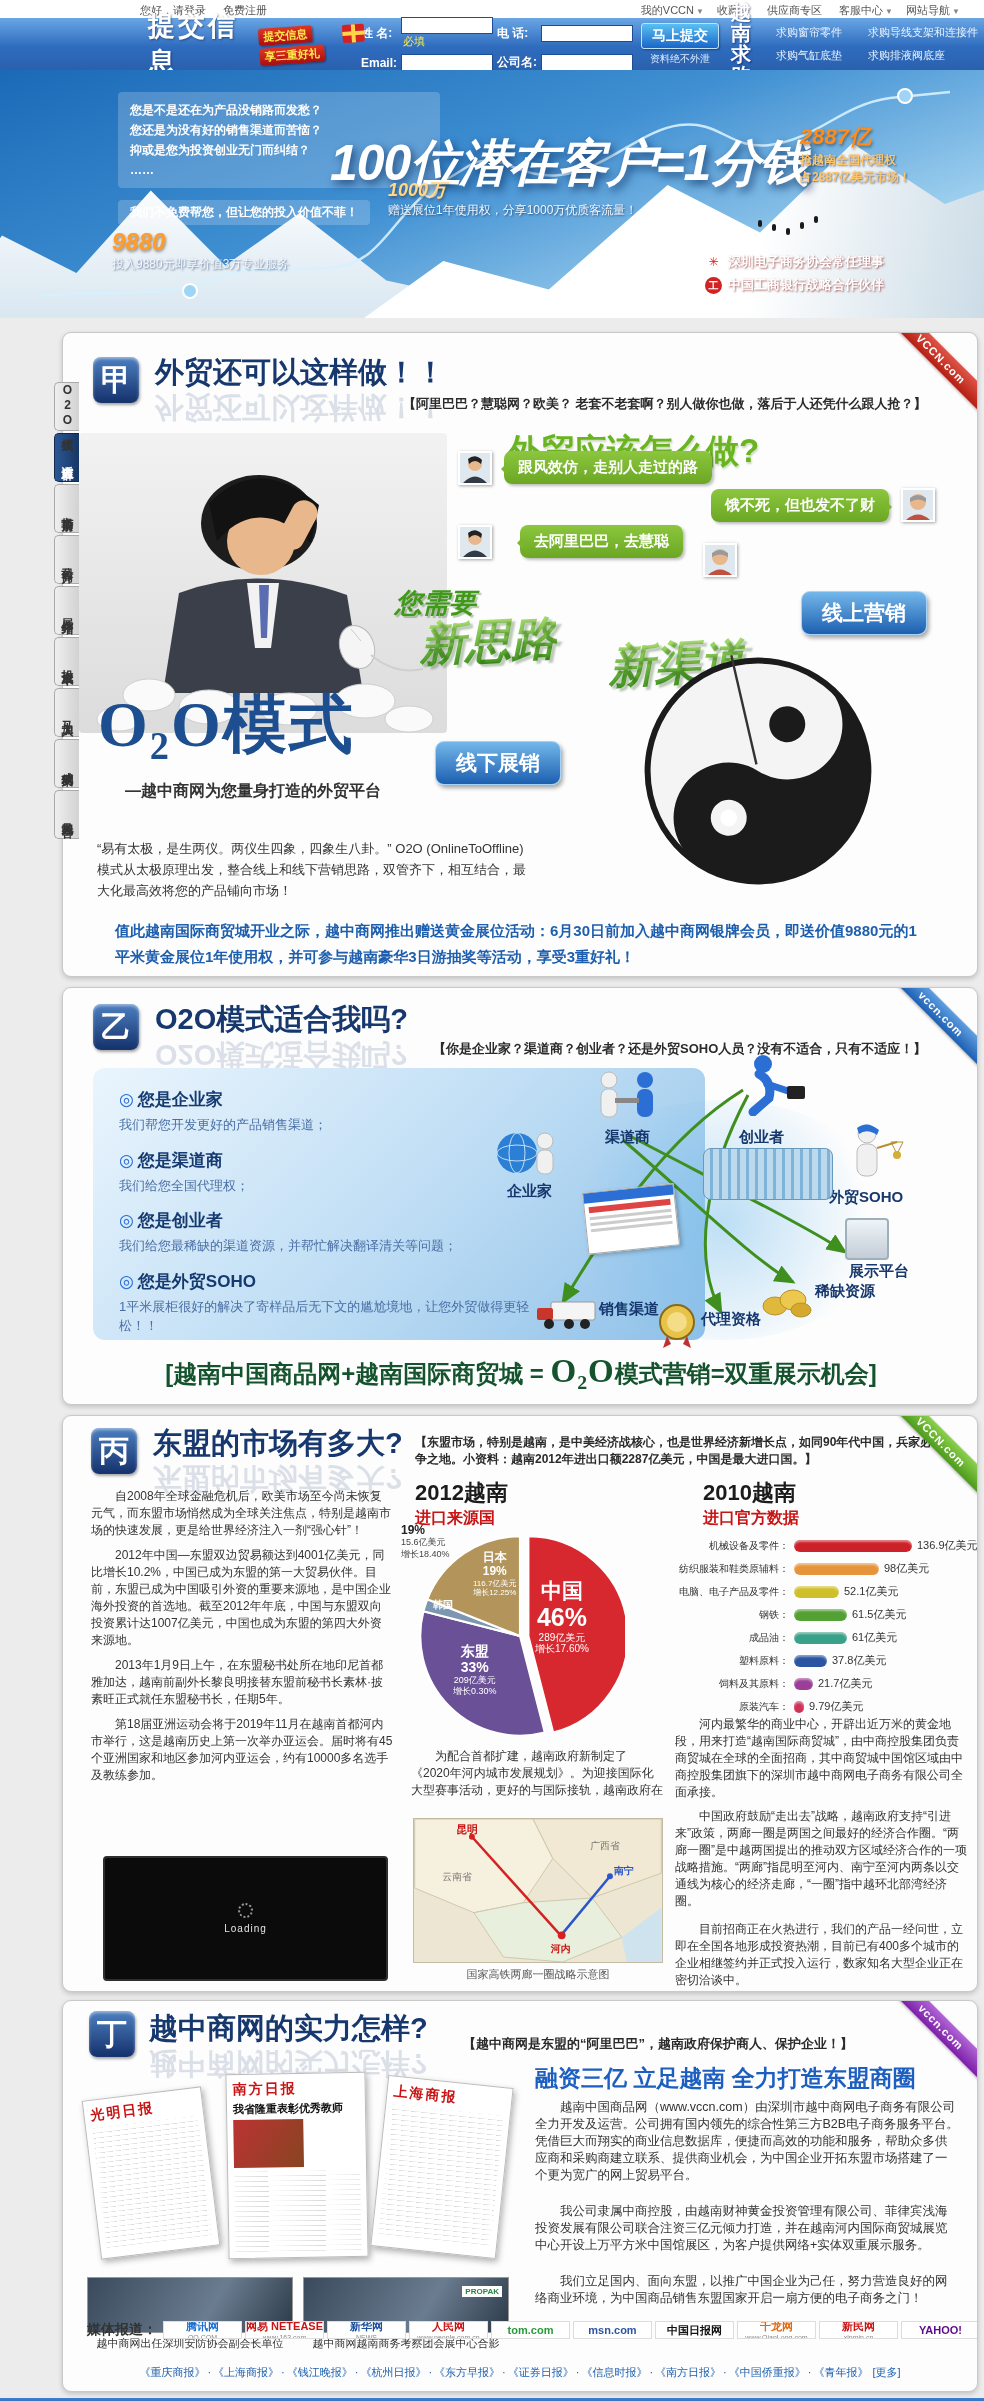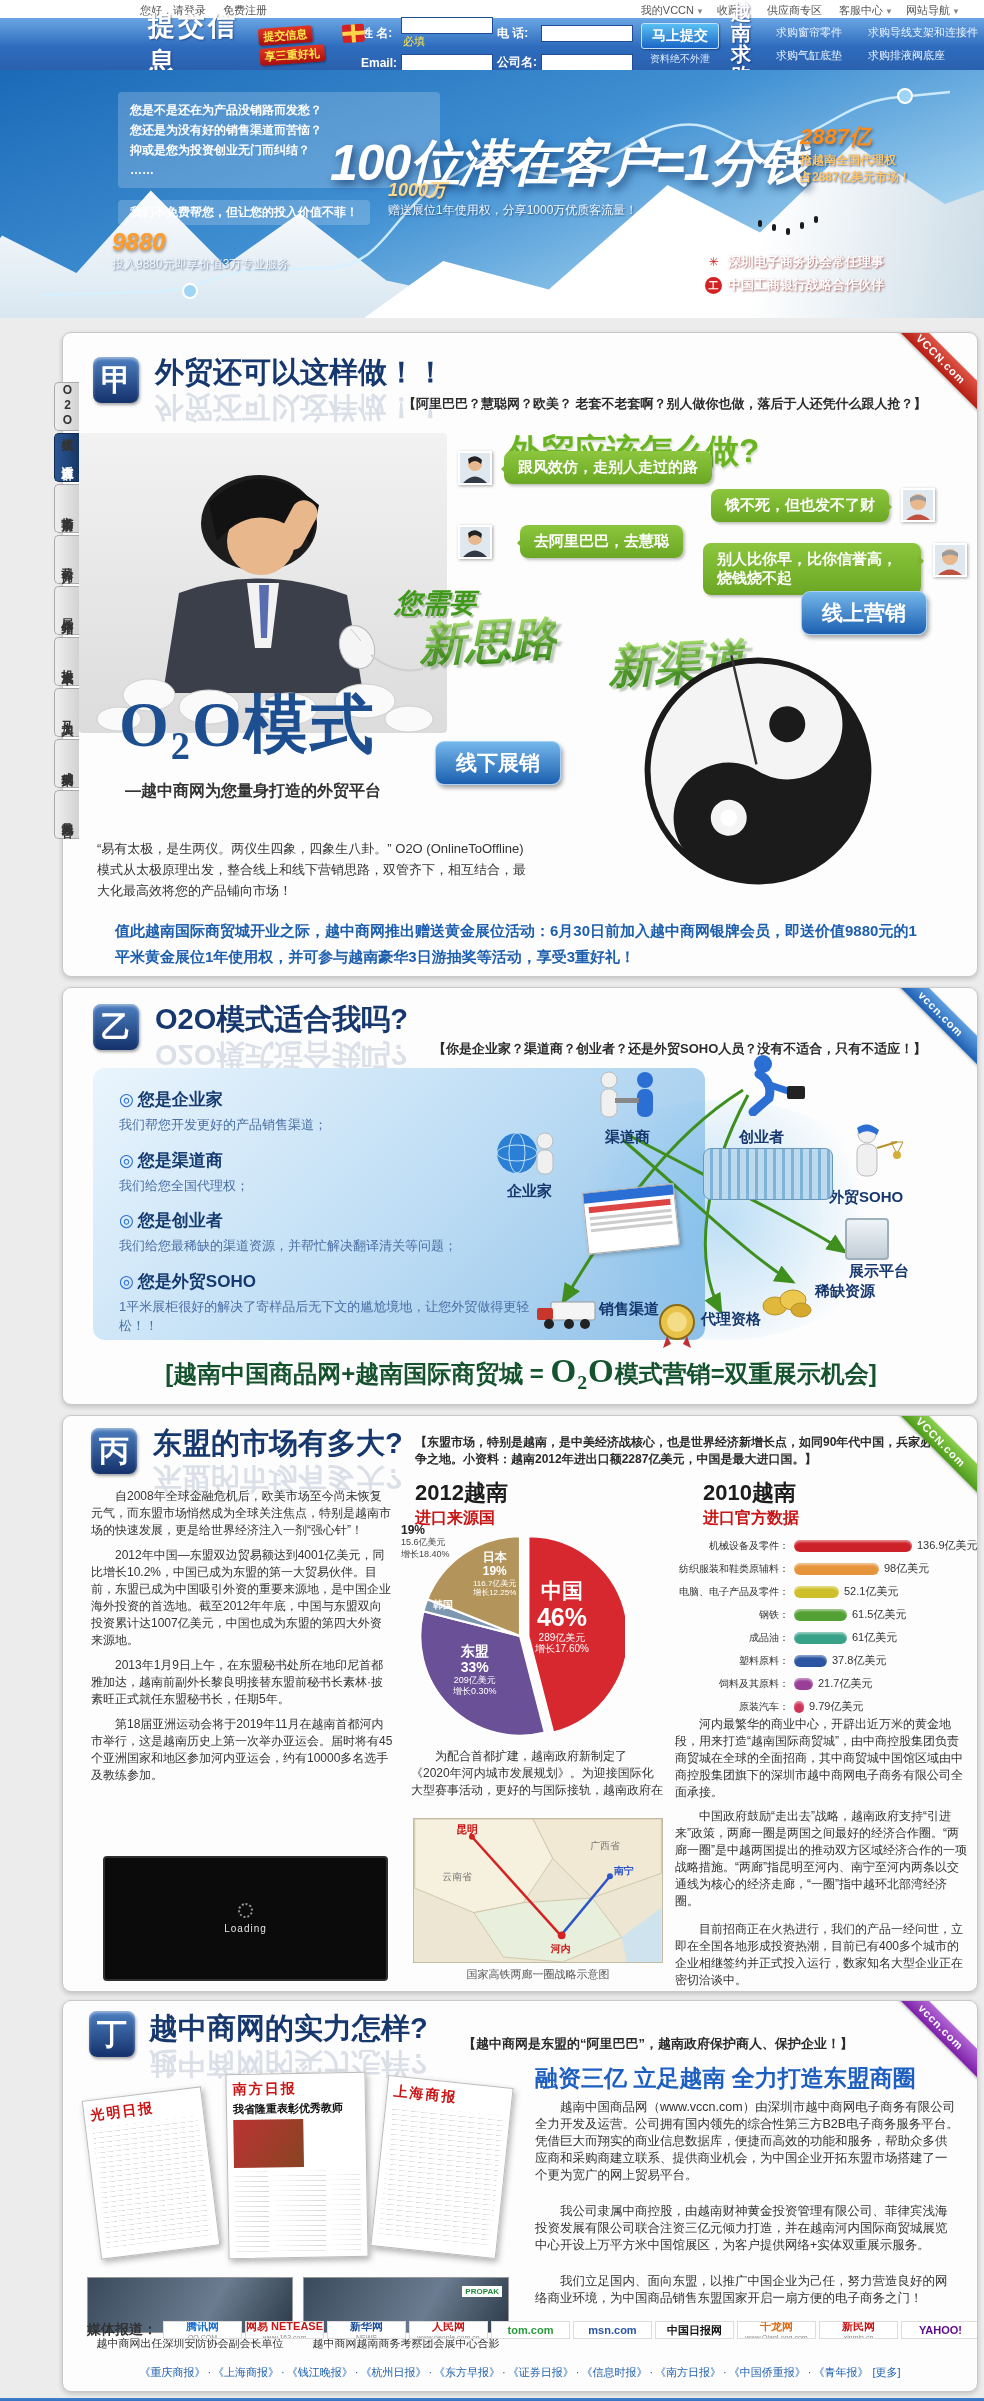--- a/index.html
+++ b/index.html
@@ -72,21 +72,21 @@
 
   
   .q-green { font-size:33px; font-weight:bold; color:#6ab41f; text-shadow:1px 2px 2px rgba(60,110,0,.25); }
   .bub { background:linear-gradient(#8cc63e,#6ba723); color:#fff; font-weight:bold; font-size:15px; border-radius:8px; padding:7px 14px; box-shadow:2px 2px 3px rgba(0,0,0,.25); position:relative; white-space:nowrap; }
   .bub.wrap { white-space:normal; width:218px; }
   .bub-l:before { content:""; position:absolute; left:-9px; top:12px; border:6px solid transparent; border-right-color:#7cb52e; }
   .bub-r:after { content:""; position:absolute; right:-9px; top:12px; border:6px solid transparent; border-left-color:#7cb52e; }
   .avatar { width:34px; height:34px; border:2px solid #fff; box-shadow:1px 1px 3px rgba(0,0,0,.35); background:#dfe7ef; flex:none; }
   .need-txt { font-size:27px; font-weight:bold; font-style:italic; color:#3f9a1a; text-shadow:2px 2px 1px rgba(30,80,0,.3); }
   .slogan { font-size:46px; font-weight:bold; font-style:italic; background:linear-gradient(#b6e87a,#2f8a10); -webkit-background-clip:text; background-clip:text; color:transparent; text-shadow:3px 3px 2px rgba(20,70,0,.28); white-space:nowrap; }
-  .o2o-big { font-family:"Liberation Serif","DejaVu Serif",serif; font-size:64px; font-weight:bold; color:#1d4e8f; letter-spacing:2px;margin-left:21px; }
+  .o2o-big { font-family:"Liberation Serif","DejaVu Serif",serif; font-size:64px; font-weight:bold; color:#1d4e8f; letter-spacing:2px; }
   .o2o-sub { font-size:16px; font-weight:bold; color:#333; }
   .btn-pill { background:linear-gradient(#74b7ea,#1c5fb0); border:1px solid #a8d2f5; border-radius:9px; color:#fff; font-size:21px; font-weight:bold; padding:7px 20px; box-shadow:2px 3px 4px rgba(0,0,0,.35); cursor:pointer; white-space:nowrap; }
   .para { font-size:13px; color:#333; line-height:1.62; }
   .para-blue { font-size:15px; font-weight:bold; color:#1d5fae; line-height:1.7; }
   .photo-man { background:linear-gradient(#f2f2f2,#dcdcdc); border-radius:4px; }
 
   
   .yi-box { background:linear-gradient(135deg,#eaf5fd,#bcdcf4 55%,#8fc0e8); border-radius:12px; padding:20px 26px; }
   .yi-t { font-size:17px; font-weight:bold; color:#143a70; margin-bottom:4px; }
   .yi-t .ring { color:#2b6fd4; margin-right:4px; }
@@ -313,21 +313,20 @@
     </div>
     <div class="abs" style="left:395px;top:192px;display:flex;gap:28px;align-items:flex-start">
       <span class="avatar"><svg width="30" height="30">
             <circle cx="15" cy="11" r="7" fill="#e8b88c"></circle>
             <path d="M8,6 Q15,0 22,7 L21,11 Q15,5 9,11 Z" fill="#222"></path>
             <path d="M3,30 Q15,17 27,30 Z" fill="#333a46"></path>
           </svg></span>
       <span class="bub bub-l">去阿里巴巴，去慧聪</span>
     </div>
     <div class="abs" style="left:640px;top:210px;display:flex;gap:12px;align-items:flex-start">
-      <span class="bub bub-r wrap">别人比你早，比你信誉高，烧钱烧不起</span>
       <span class="avatar"><svg width="30" height="30">
             <circle cx="15" cy="12" r="8" fill="#e8b88c"></circle>
             <path d="M7,8 Q15,2 23,8 L23,12 Q15,7 7,12 Z" fill="#9a9a9a"></path>
             <path d="M3,30 Q15,19 27,30 Z" fill="#c05040"></path>
           </svg></span>
     </div>
 
     <div class="abs need-txt" style="left:332px;top:252px">您需要</div>
     <div class="abs slogan" style="left:356px;top:278px;transform:rotate(-3deg)">新思路</div>
     <div class="abs slogan" style="left:545px;top:300px;transform:rotate(-3deg)">新渠道</div>

